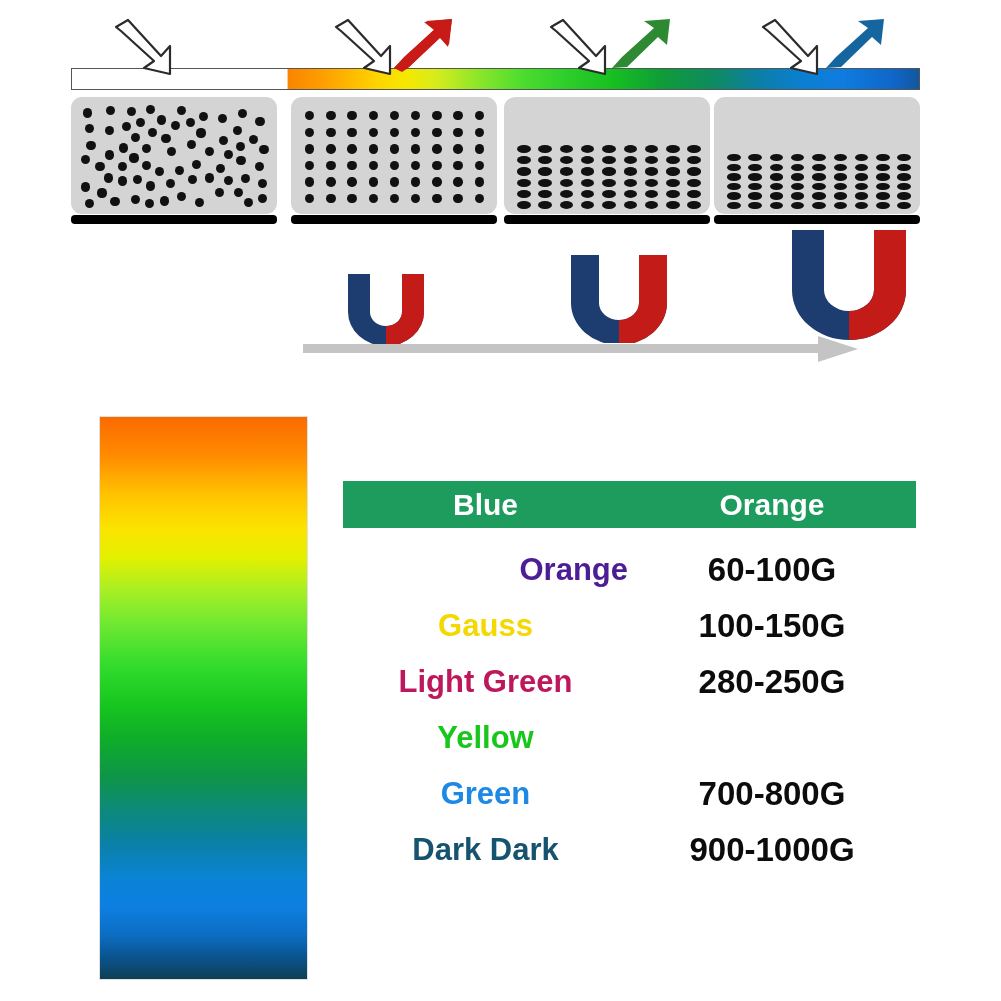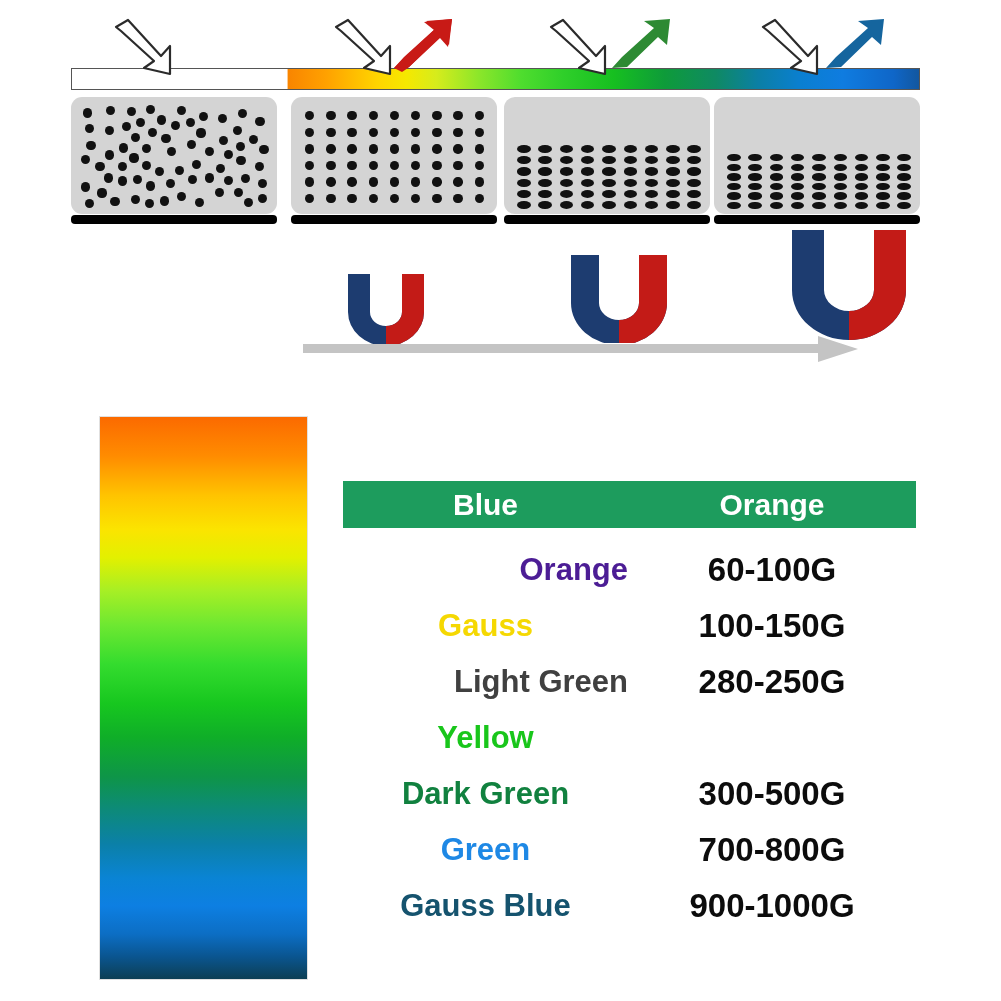--- a/index.html
+++ b/index.html
@@ -484,34 +484,30 @@
     <div class="table-body" id="table-body">
         <div class="trow">
           <div class="cell-color" style="color: #4c1d95; text-align: right;">Orange</div>
           <div class="cell-gauss">60-100G</div>
         </div>
         <div class="trow">
           <div class="cell-color" style="color: rgb(245, 216, 2);">Gauss</div>
           <div class="cell-gauss">100-150G</div>
         </div>
         <div class="trow">
-          <div class="cell-color" style="color: #404040; text-align: right;">Light Green</div>
+          <div class="cell-color" style="color: #be185d;">Light Green</div>
           <div class="cell-gauss">280-250G</div>
         </div>
         <div class="trow">
           <div class="cell-color" style="color: rgb(25, 198, 27);">Yellow</div>
         </div>
         <div class="trow">
-          <div class="cell-color" style="color: rgb(17, 129, 63);">Dark Green</div>
-          <div class="cell-gauss">300-500G</div>
-        </div>
-        <div class="trow">
           <div class="cell-color" style="color: rgb(30, 136, 229);">Green</div>
           <div class="cell-gauss">700-800G</div>
         </div>
         <div class="trow">
-          <div class="cell-color" style="color: rgb(21, 83, 110);">Gauss Blue</div>
+          <div class="cell-color" style="color: rgb(21, 83, 110);">Dark Dark</div>
           <div class="cell-gauss">900-1000G</div>
         </div>
       </div>
   </div>
 
 </div>
 
 </body></html>

